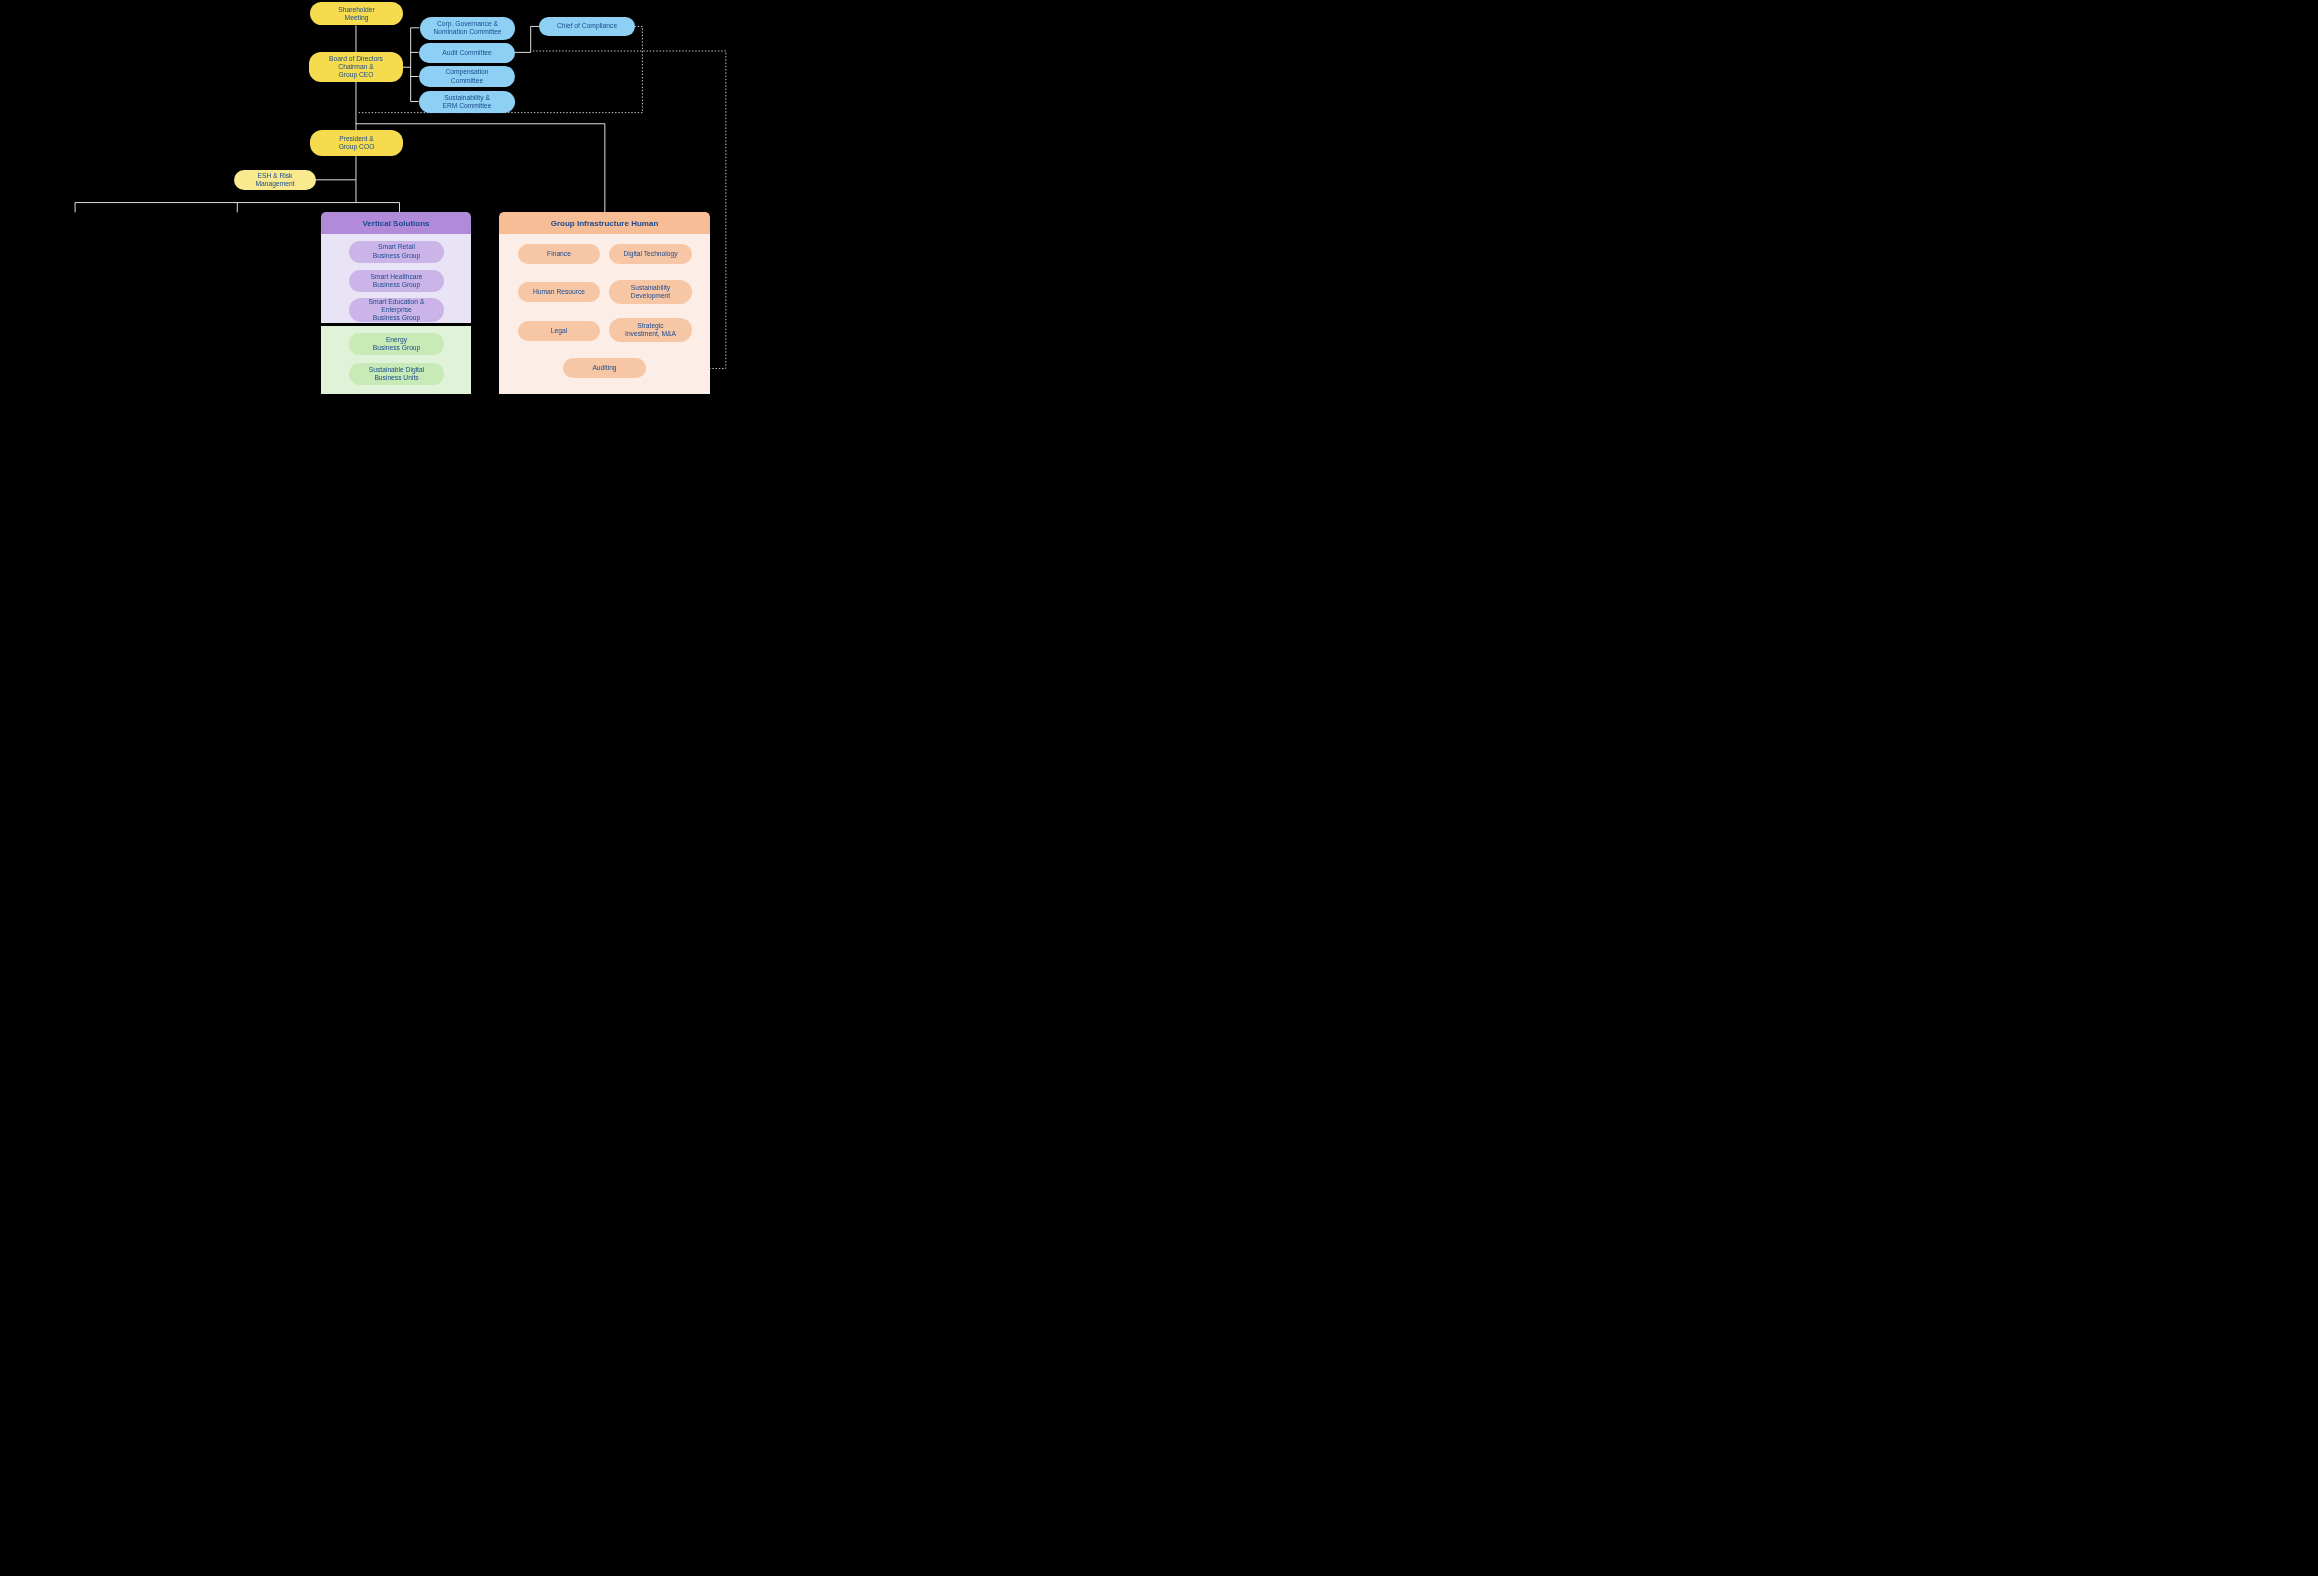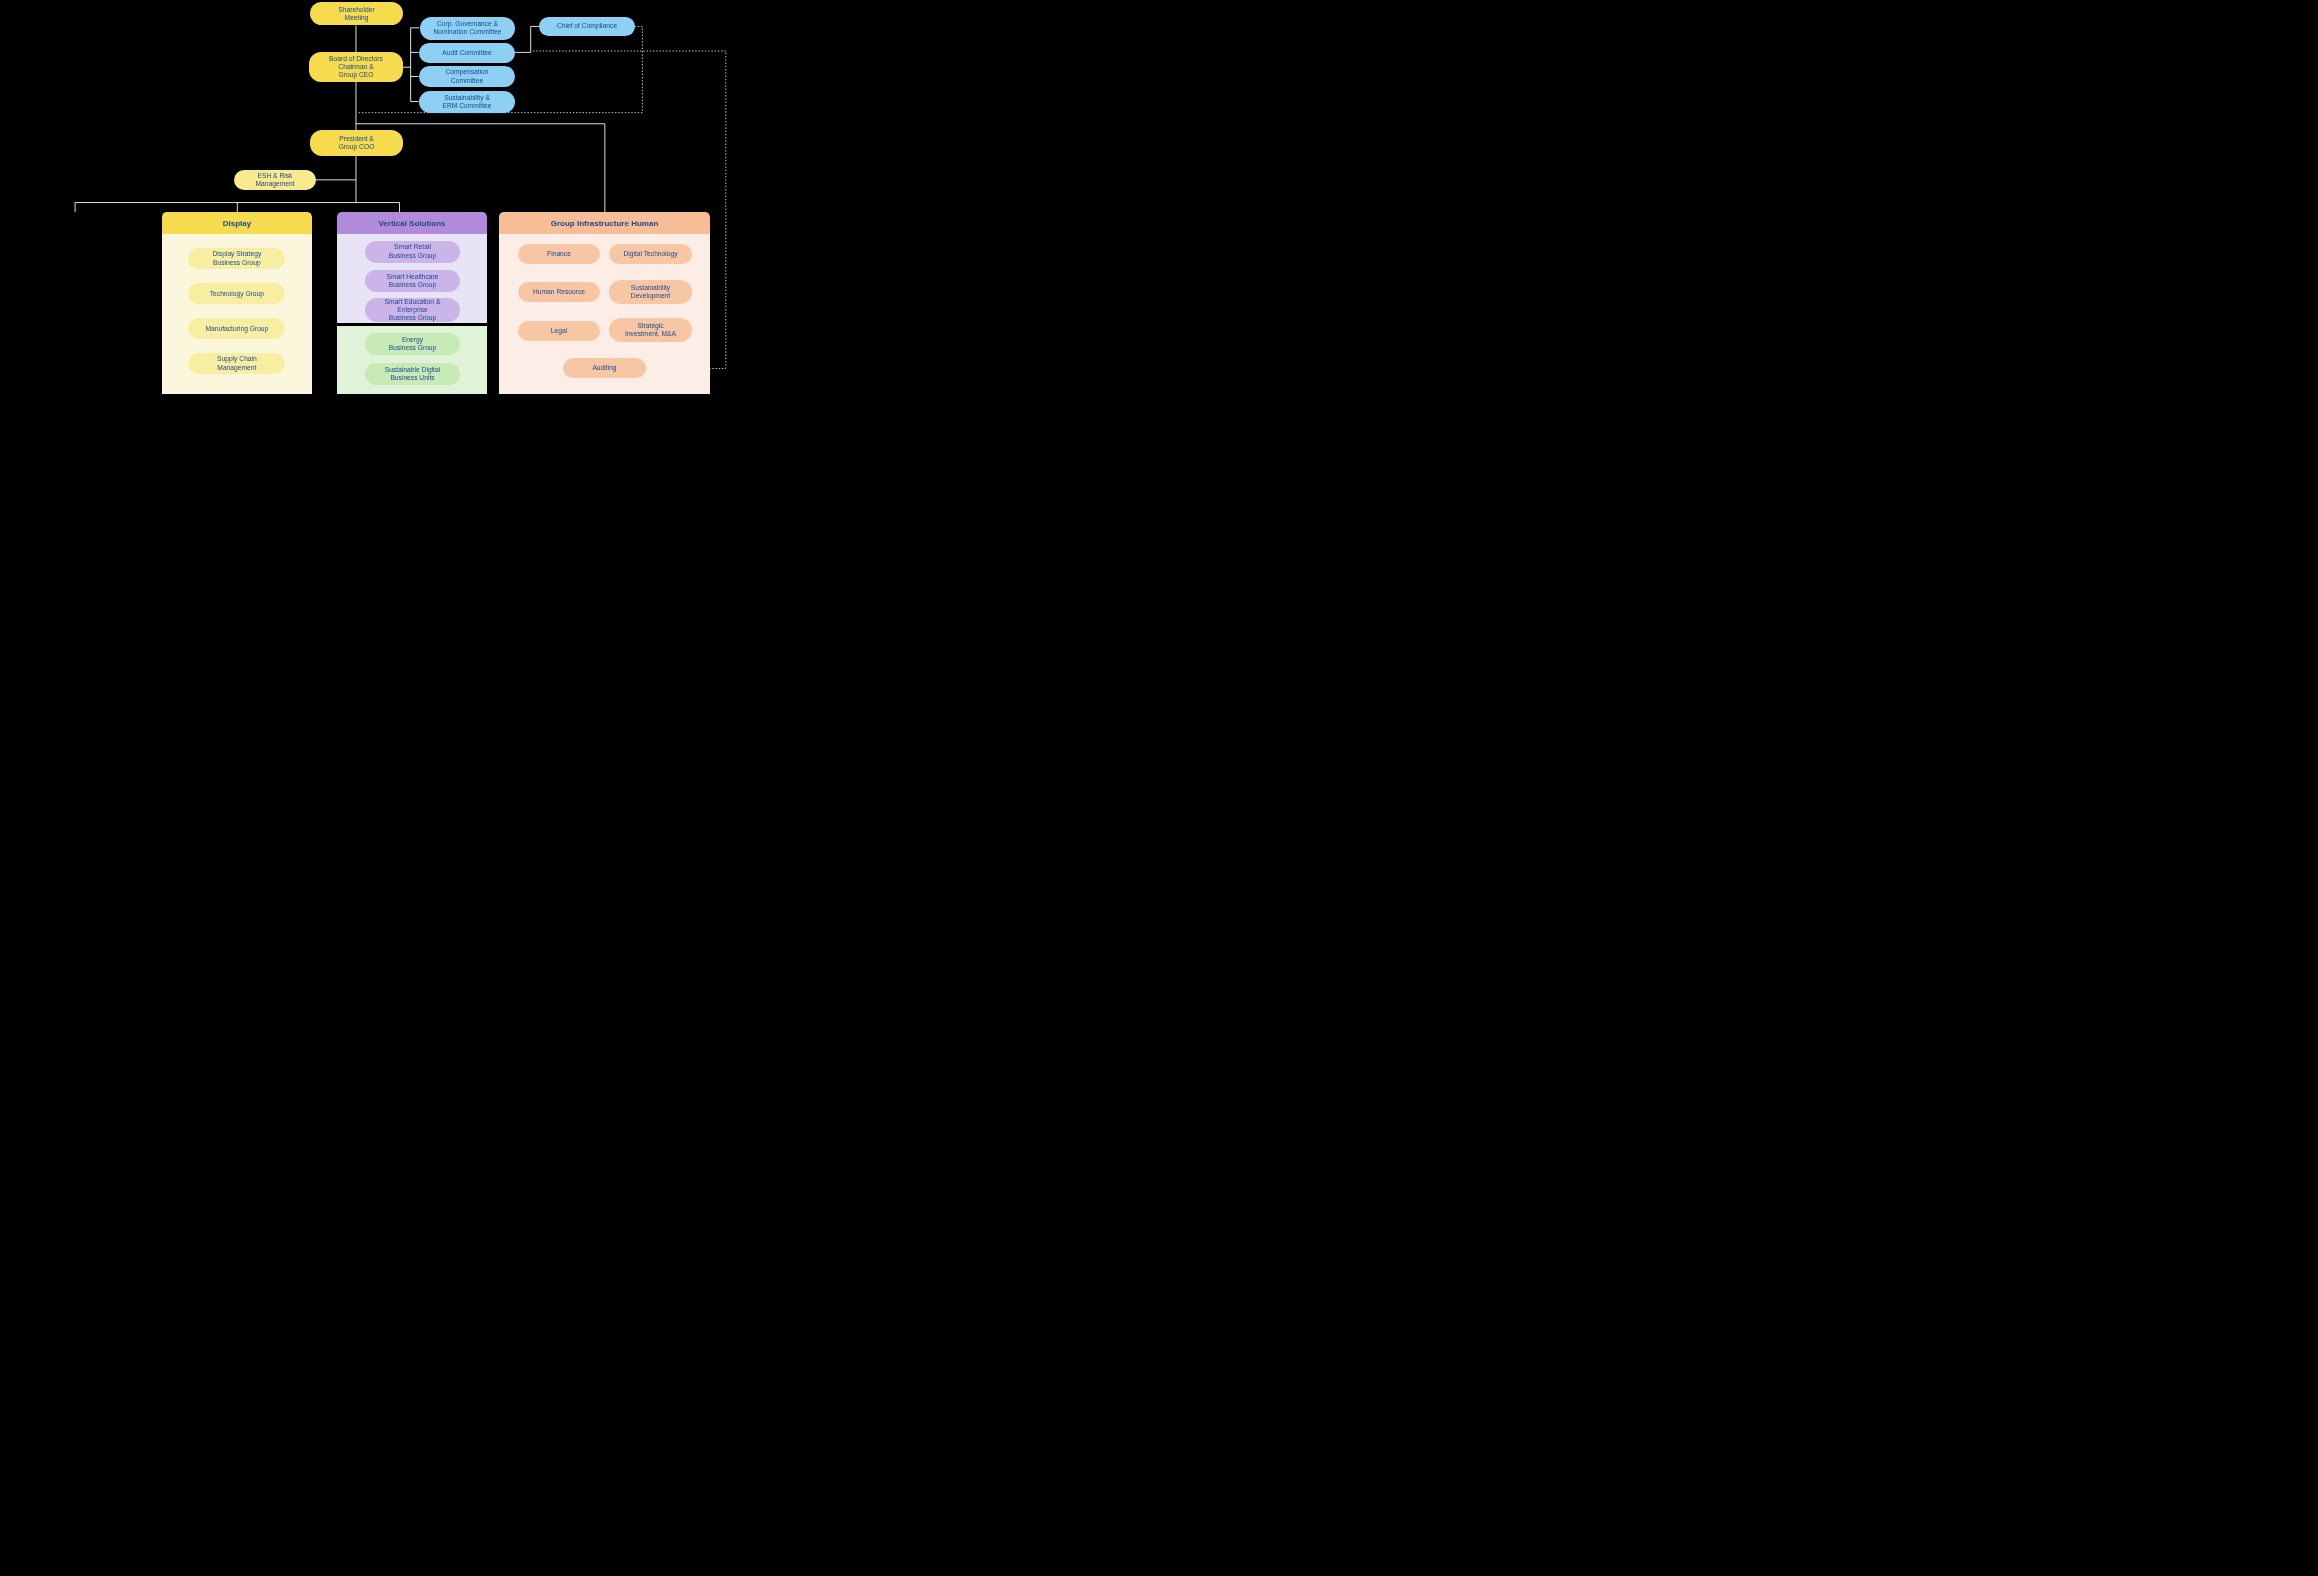--- a/index.html
+++ b/index.html
@@ -128,33 +128,22 @@
 
   <div class="pill blue" style="left:539px;top:16.7px;width:96px;height:19.5px">Chief of Compliance</div>
 
   <div class="pill yellow" style="left:310px;top:130px;width:93px;height:26px">President &amp;
 Group COO</div>
 
   <div class="pill yellow-light" style="left:234px;top:170px;width:82px;height:20.4px">ESH &amp; Risk
 Management</div>
 
 
-  <div class="dept" style="left:162px;width:150px">
-    <div class="dept-header display-header">Display</div>
-    <div class="dept-body display-body">
-      <div class="pill display-pill" style="left:26.4px;top:14px;width:97px;height:21.3px">Display Strategy
-Business Group</div>
-      <div class="pill display-pill" style="left:26.4px;top:49px;width:97px;height:21.3px">Technology Group</div>
-      <div class="pill display-pill" style="left:26.4px;top:84px;width:97px;height:21.3px">Manufacturing Group</div>
-      <div class="pill display-pill" style="left:26.4px;top:119px;width:97px;height:21.3px">Supply Chain
-Management</div>
-    </div>
-  </div>
 
-  <div class="dept" style="left:337px;width:150px">
+  <div class="dept" style="left:321px;width:150px">
     <div class="dept-header purple-header">Vertical Solutions</div>
     <div class="dept-body purple-body">
       <div class="pill purple-pill" style="left:28px;top:6.5px;width:95px;height:22px">Smart Retail
 Business Group</div>
       <div class="pill purple-pill" style="left:28px;top:36px;width:95px;height:22px">Smart Healthcare
 Business Group</div>
       <div class="pill purple-pill" style="left:28px;top:64px;width:95px;height:24px">Smart Education &amp;
 Enterprise
 Business Group</div>
     </div>

